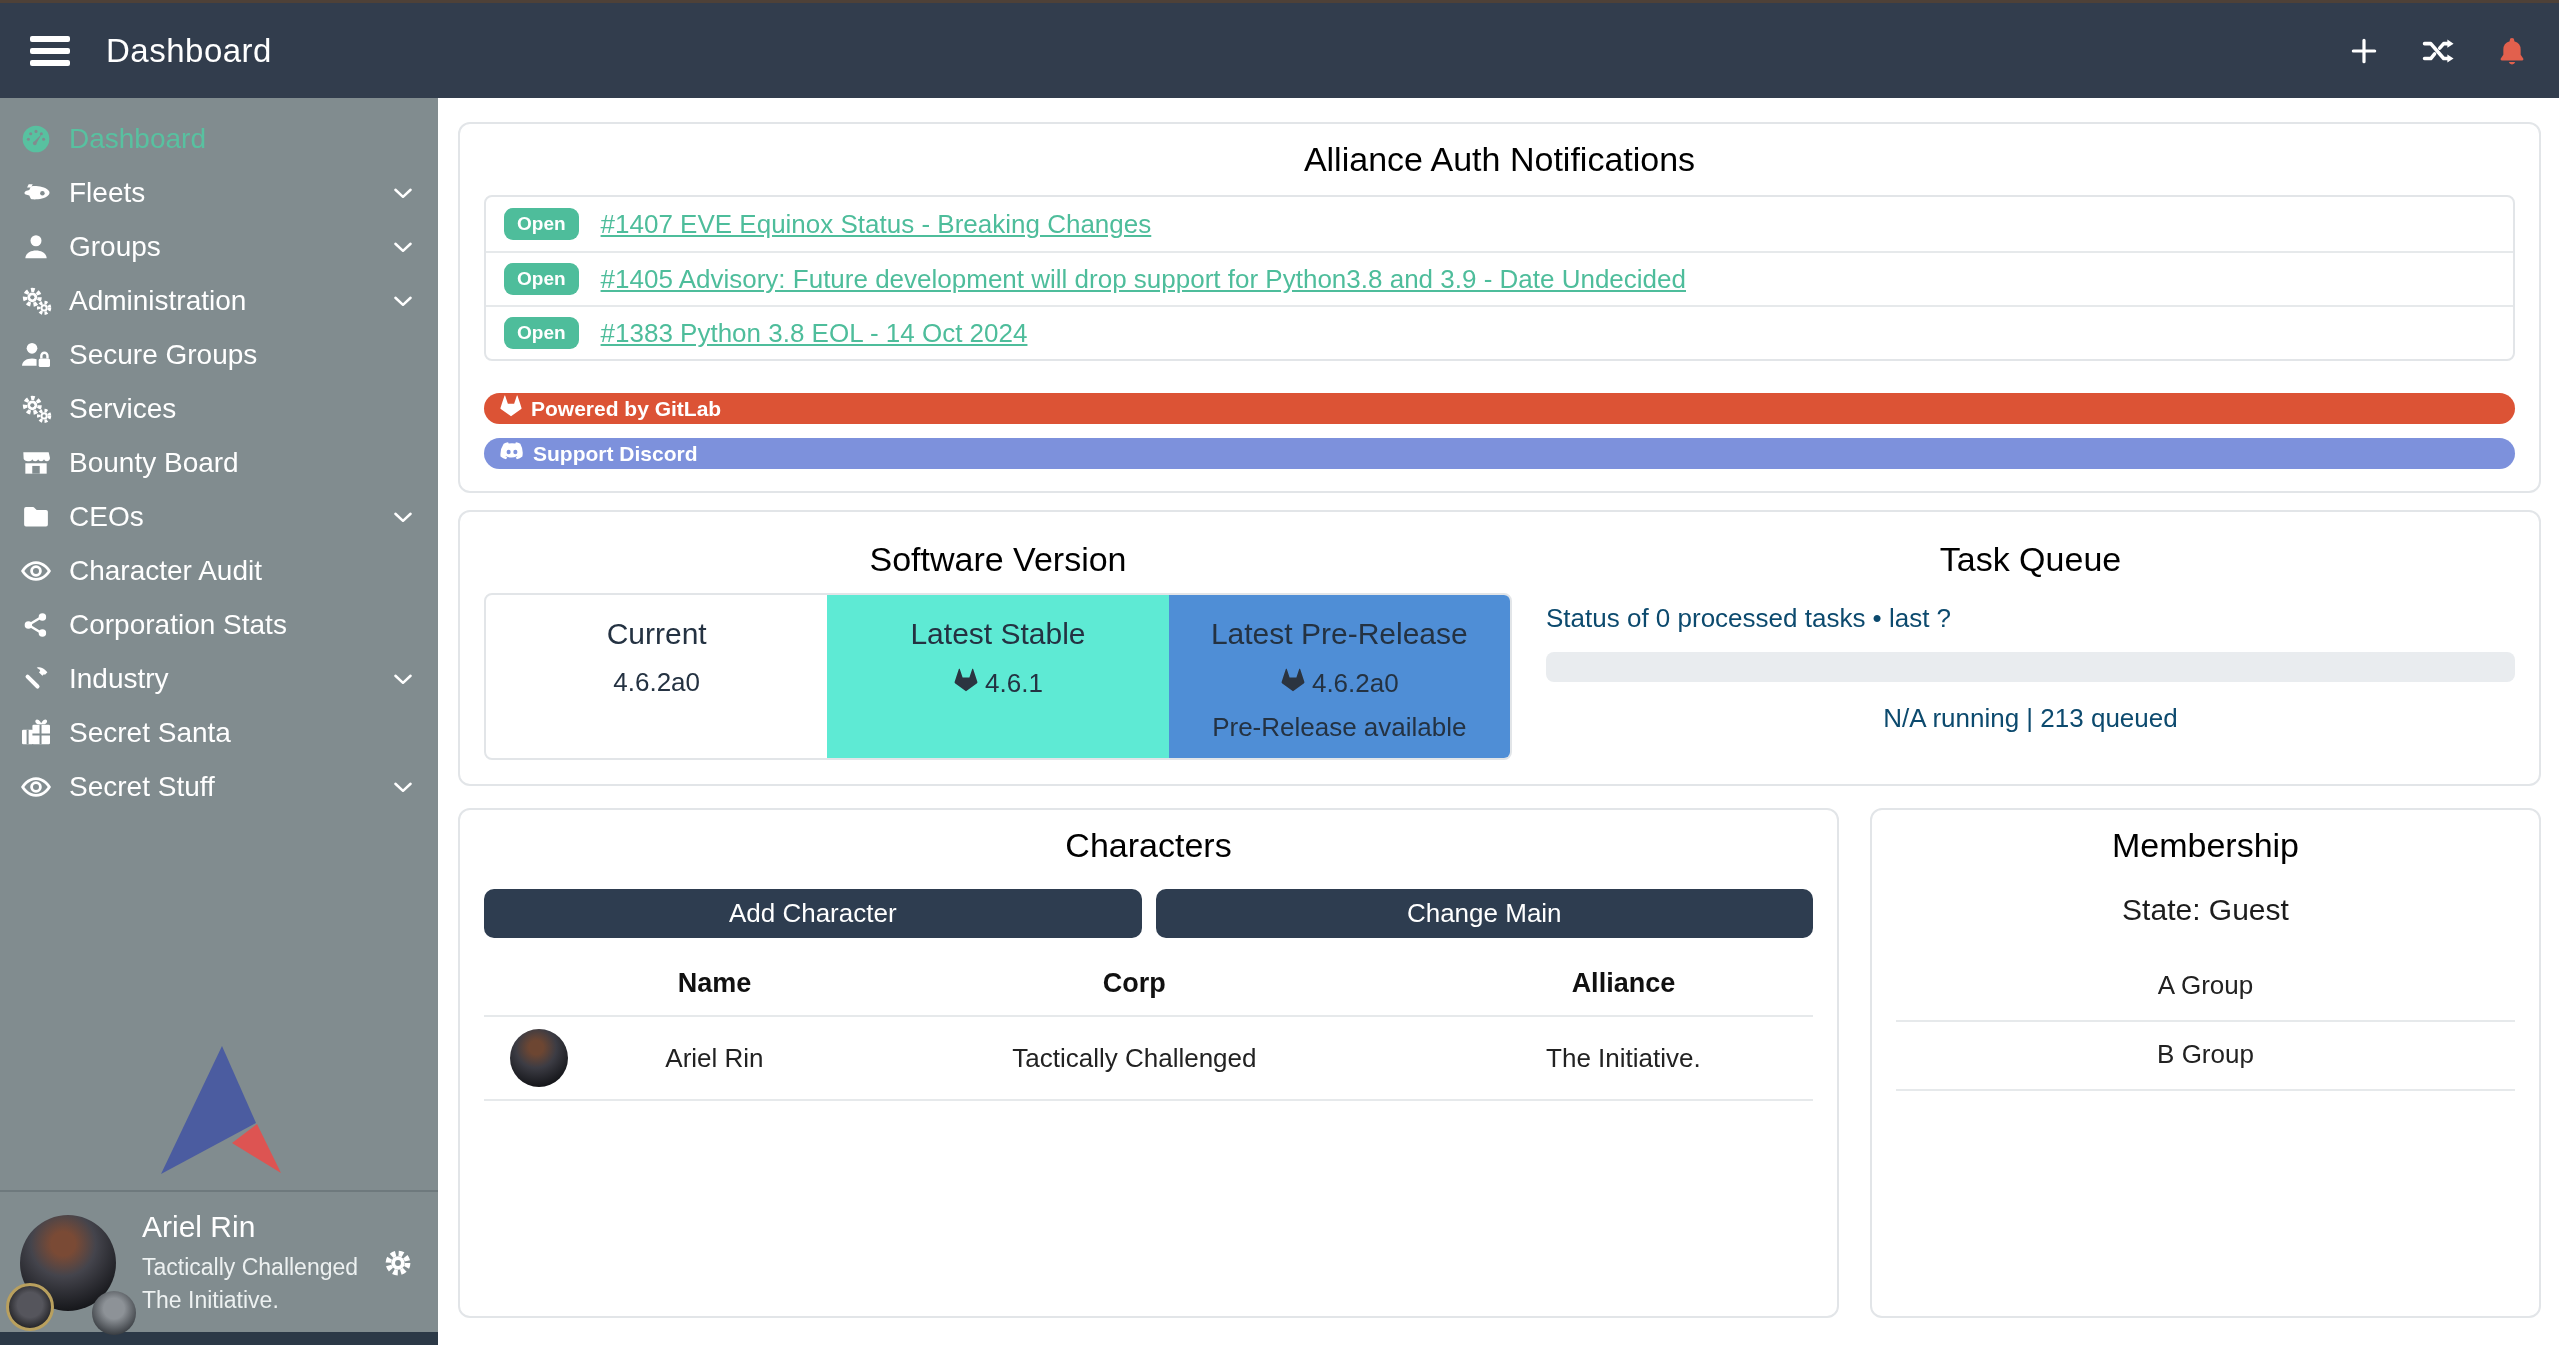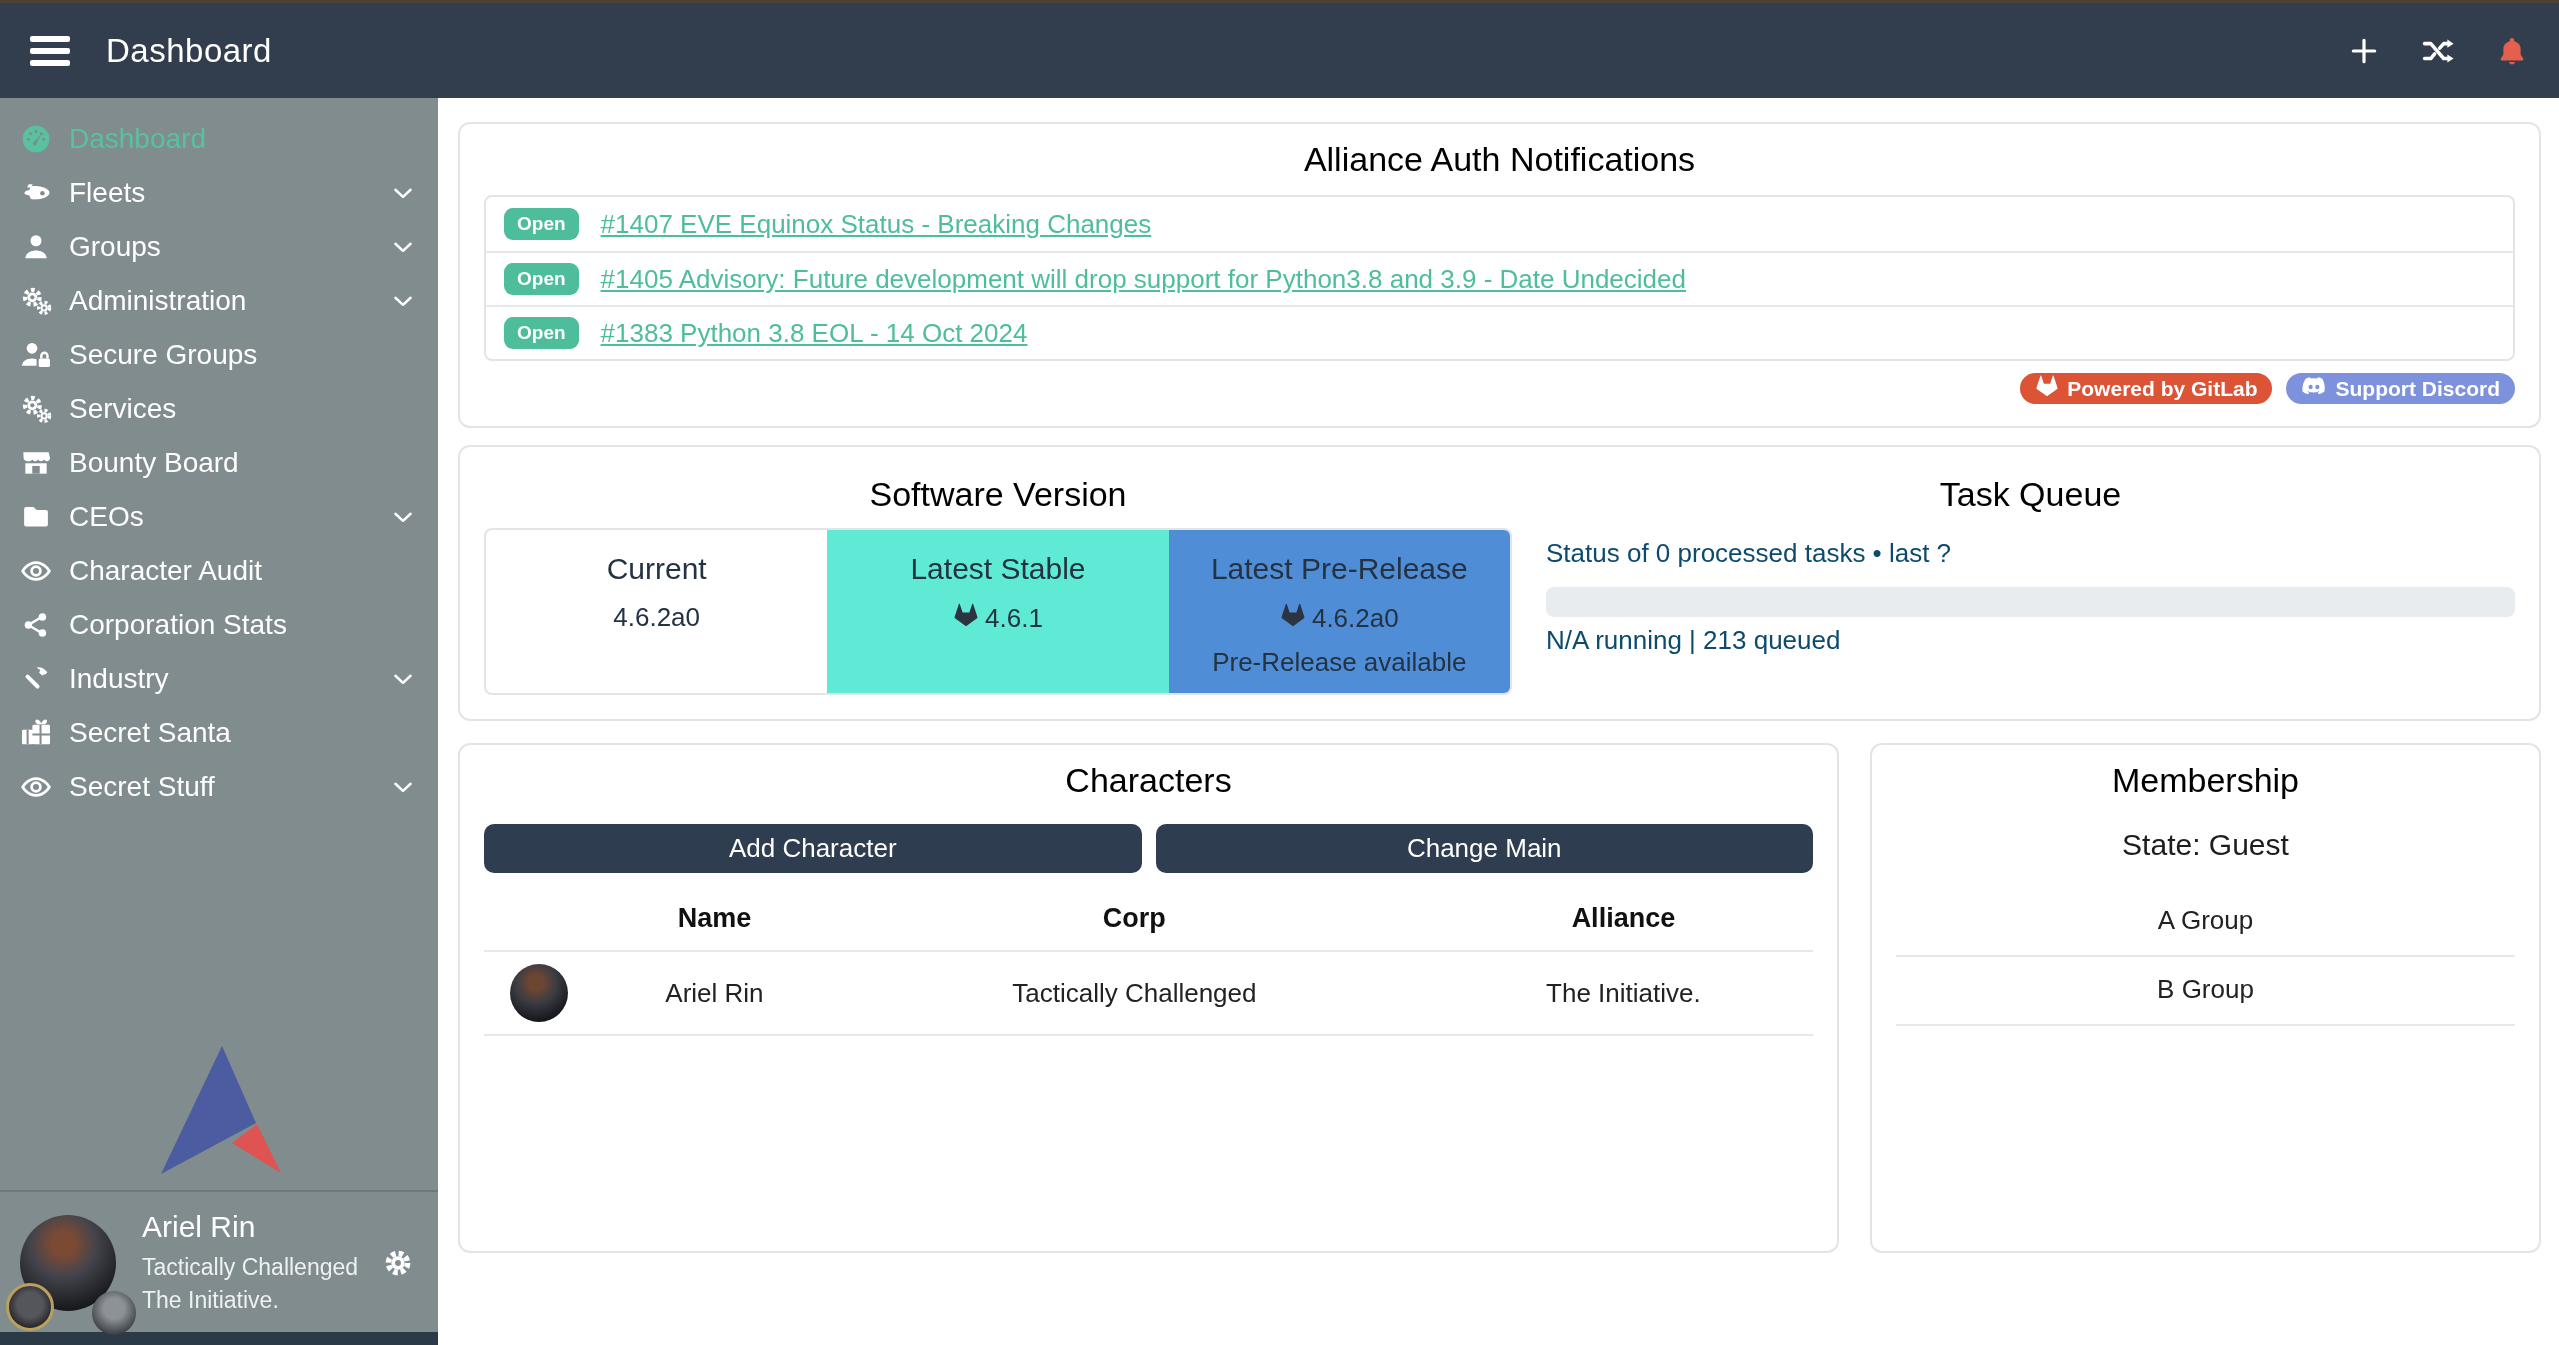--- a/index.html
+++ b/index.html
@@ -51,21 +51,21 @@
 
   
   #notifications { padding:16px 24px 22px; }
   #notifications .panel-title { margin-bottom:16px; }
   .notif-list { border:2px solid #e2e5e8; border-radius:8px; }
   .notif-row { height:54px; display:flex; align-items:center; padding:16px 18px; gap:22px; }
   .notif-row + .notif-row { border-top:2px solid #e6e9eb; }
   .badge-open { background:#4ebd9b; color:#fff; font-size:19px; font-weight:bold;
     padding:5px 13px; border-radius:9px; flex:none; }
   .notif-link { color:#4ebd9b; font-size:26px; text-decoration:underline; cursor:pointer; }
-  .badge-row { display:flex; justify-content:flex-end; gap:14px; margin-top:12px; }
+  .badge-row { display:flex; justify-content:flex-end; gap:14px; margin-top:32px;flex-direction:column; }
   .pill { height:31px; border-radius:15.5px; color:#fff; font-weight:bold; font-size:21px;
     display:flex; align-items:center; gap:8px; padding:0 15px; cursor:pointer; }
   .pill.gitlab { background:#dc5335; }
   .pill.discord { background:#7d91dc; }
 
   
   #middle { margin-top:17px; display:flex; padding:28px 24px 24px; }
   .sv-col { width:1028px; flex:none; }
   .sv-col .panel-title { margin-bottom:14px; }
   .version-box { display:flex; border:2px solid #e2e5e8; border-radius:8px; overflow:hidden; height:167px; }
@@ -73,21 +73,21 @@
   .v-cell.stable { background:#5eead4; }
   .v-cell.pre { background:#4f8ed6; }
   .v-head { font-size:30px; margin-bottom:16px; }
   .v-num { font-size:26px; display:flex; align-items:center; justify-content:center; gap:6px; }
   .v-note { font-size:26px; margin-top:12px; }
   .tq-col { flex:1; margin-left:34px; }
   .tq-col .panel-title { margin-bottom:24px; }
   .tq-status, .tq-caption { font-size:26px; color:#0c4a6e; }
   .tq-bar { height:30px; background:#e9ecef; border-radius:8px; margin-top:18px; overflow:hidden; }
   .tq-fill { height:100%; width:0%; background:#4ebd9b; }
-  .tq-caption { margin-top:8px; }
+  .tq-caption { margin-top:21px;text-align:center; }
 
   
   #bottom-row { margin-top:22px; display:flex; gap:31px; height:510px; }
   #characters { width:1381px; flex:none; padding:16px 24px; }
   .btn-row { display:flex; gap:14px; margin-top:24px; }
   .btn-dark { flex:1; height:49px; background:#2e3d50; color:#fff; font-size:26px;
     border:none; border-radius:10px; display:flex; align-items:center; justify-content:center; cursor:pointer; }
   .char-table { width:100%; margin-top:10px; border-collapse:collapse; }
   .char-table th { font-size:27px; font-weight:bold; color:#111; padding:20px 0 16px; text-align:center; }
   .char-table th.col-avatar { width:110px; }

